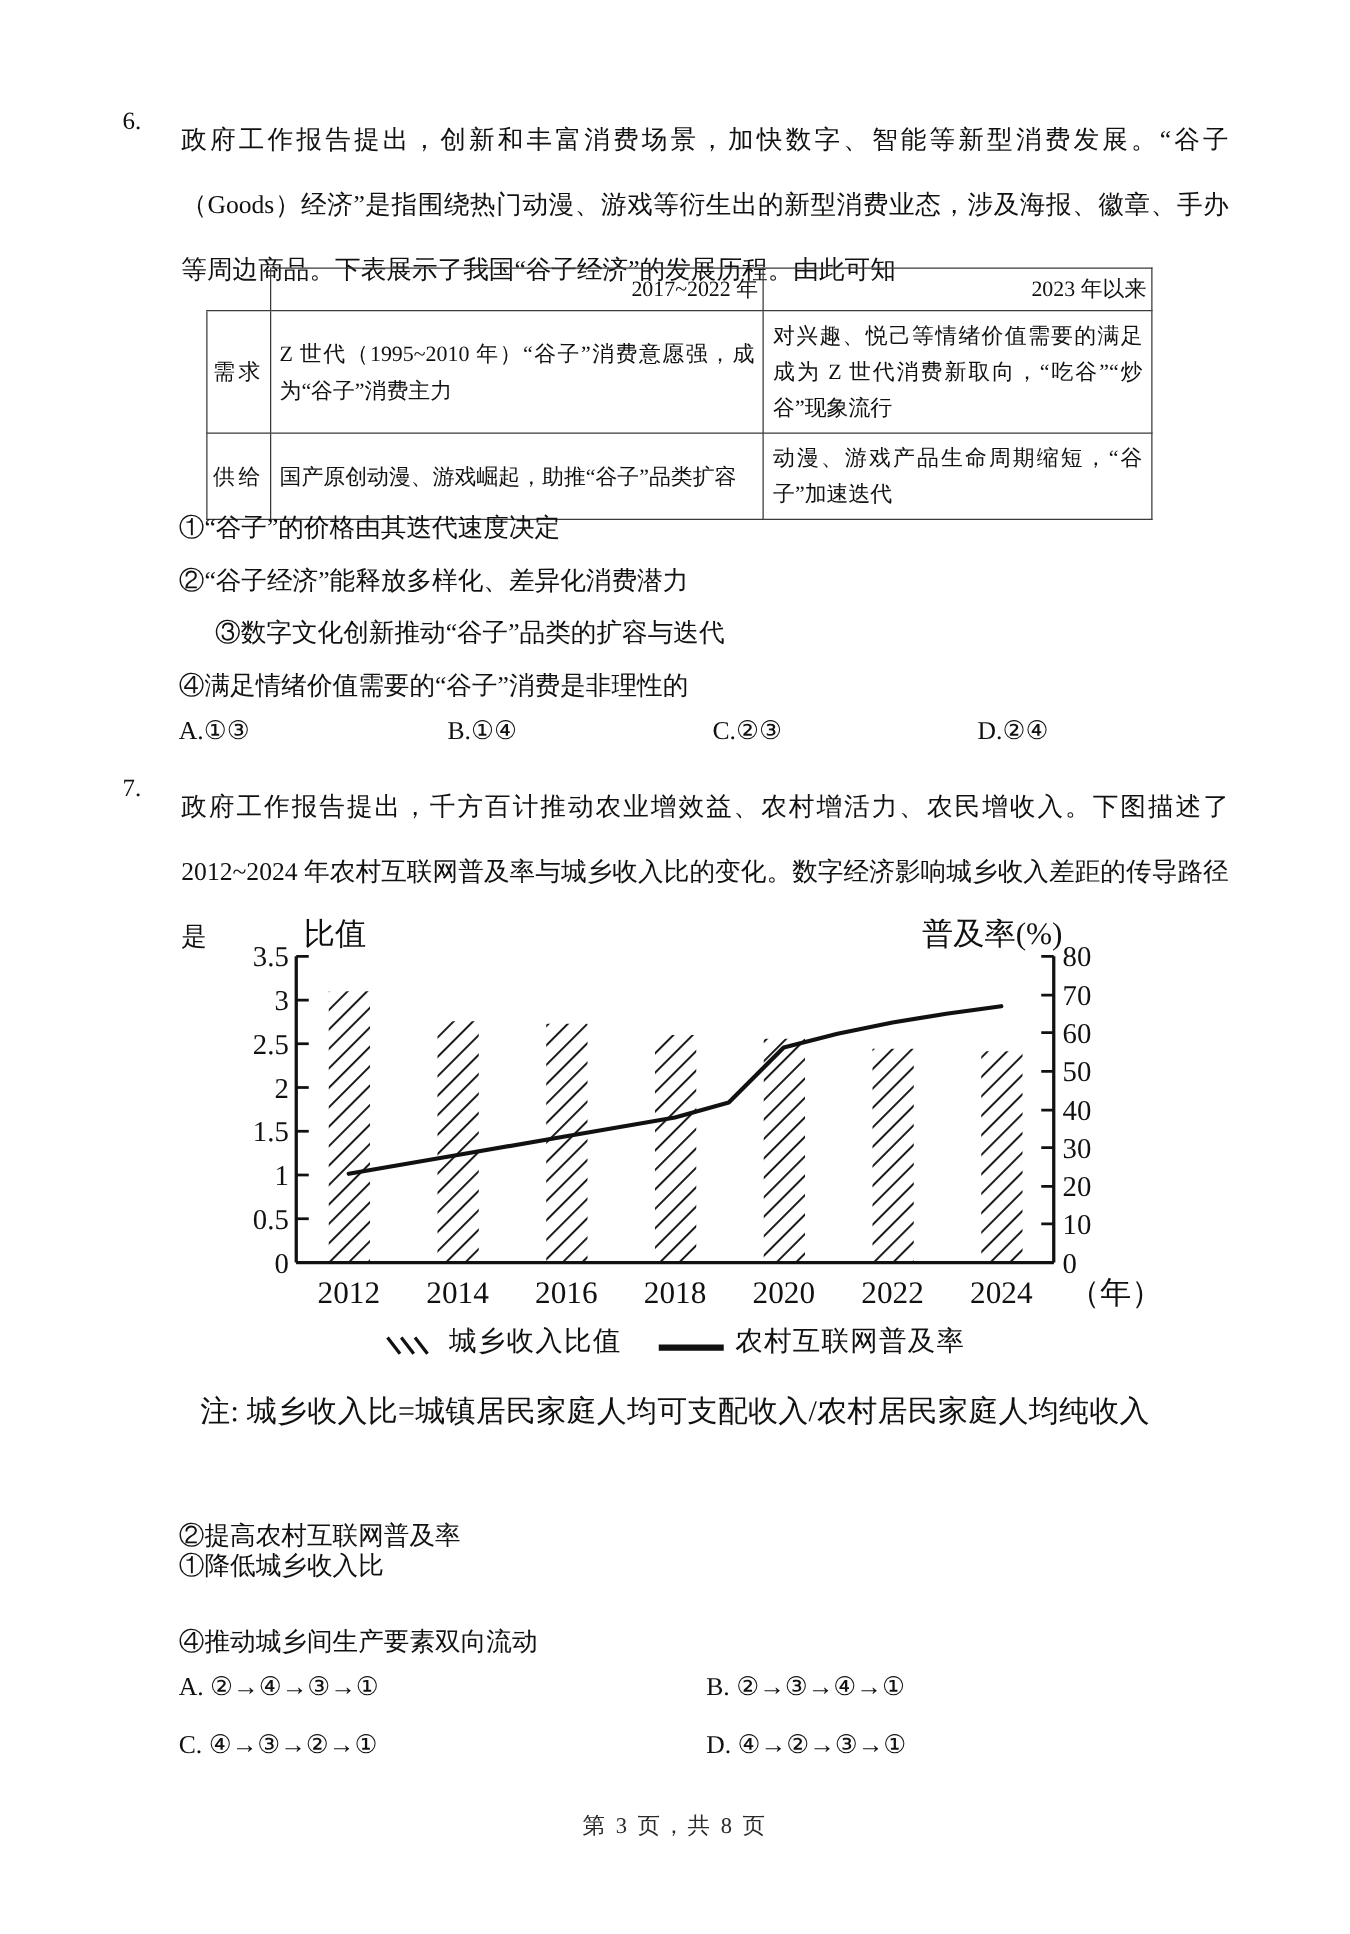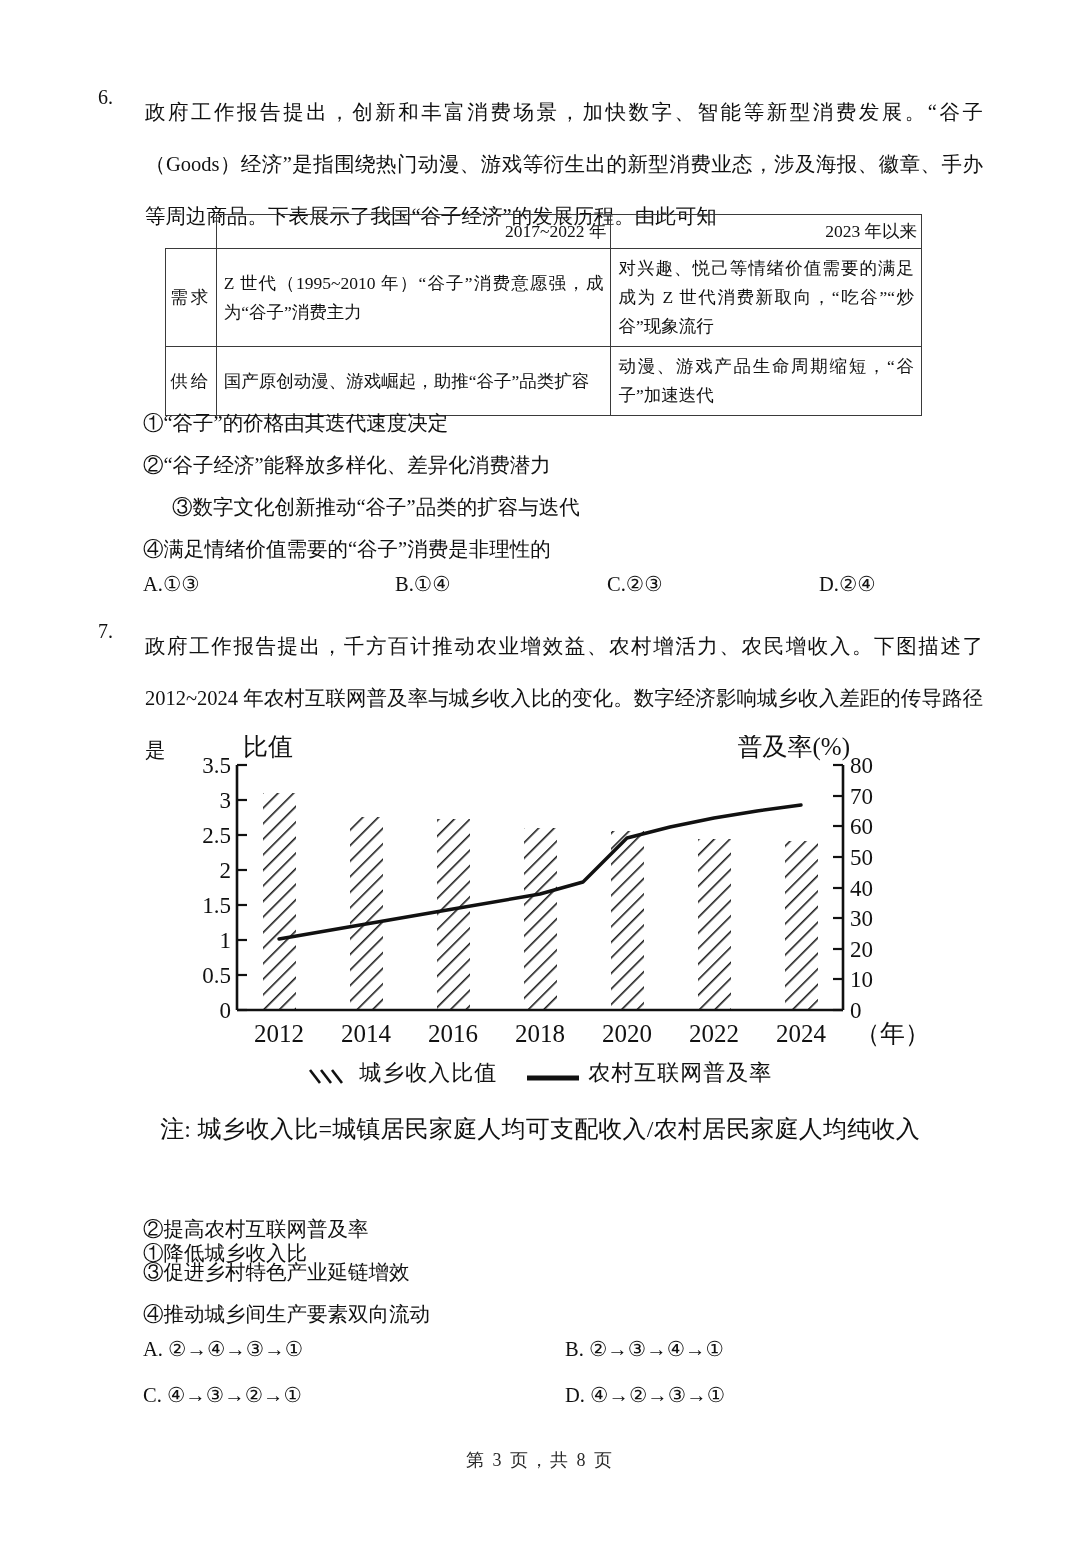--- a/index.html
+++ b/index.html
@@ -144,21 +144,21 @@
   </tbody>
     </table>
 
   <div class="optline" style="left:143px; top:404px;">①“谷子”的价格由其迭代速度决定</div>
   <div class="optline" style="left:143px; top:446px;">②“谷子经济”能释放多样化、差异化消费潜力</div>
   <div class="optline" style="left:132px; top:488px;margin-left:40px;">③数字文化创新推动“谷子”品类的扩容与迭代</div>
   <div class="optline" style="left:143px; top:530px;">④满足情绪价值需要的“谷子”消费是非理性的</div>
 
   <div class="choice-row" style="left:143px; top:572px; width:800px;">
     <span class="ch" style="width:215px;">A.①③</span>
-    <span class="ch" style="width:212px;margin-left:37px;">B.①④</span>
+    <span class="ch" style="width:212px;">B.①④</span>
     <span class="ch" style="width:212px;">C.②③</span>
     <span class="ch">D.②④</span>
   </div>
 
   <div class="qnum" style="left:98px; top:620px;">7.</div>
   <div class="qbody" style="left:145px; top:620px;">政府工作报告提出，千方百计推动农业增效益、农村增活力、农民增收入。下图描述了2012~2024 年农村互联网普及率与城乡收入比的变化。数字经济影响城乡收入差距的传导路径是</div>
 
   <div class="chart-wrap">
     <svg width="730" height="330" viewBox="0 0 730 330" xmlns="http://www.w3.org/2000/svg">
       <defs>
@@ -265,21 +265,20 @@
         <line x1="2" y1="11" x2="54" y2="11" stroke="#111" stroke-width="5"></line>
       </svg>
     </span>
     <span class="lbl">农村互联网普及率</span>
   </div>
 
   <div class="note">注: 城乡收入比=城镇居民家庭人均可支配收入/农村居民家庭人均纯收入</div>
 
   <div class="optline" style="left:143px; top:1236px;font-family:Liberation Mono, monospace;">①降低城乡收入比</div>
   <div class="optline" style="left:143px; top:1210px;">②提高农村互联网普及率</div>
-  <div class="optline" style="left:143px; top:1253px;">③促进乡村特色产业延链增效</div>
   <div class="optline" style="left:143px; top:1295px;">④推动城乡间生产要素双向流动</div>
 
   <div class="choice-row" style="left:143px; top:1383px; width:800px;">
     <span class="ch" style="width:422px;">C. ④→③→②→①</span>
     <span class="ch">D. ④→②→③→①</span>
   </div>
   <div class="choice-row" style="left:143px; top:1337px; width:800px;">
     <span class="ch" style="width:422px;">A. ②→④→③→①</span>
     <span class="ch">B. ②→③→④→①</span>
   </div>

